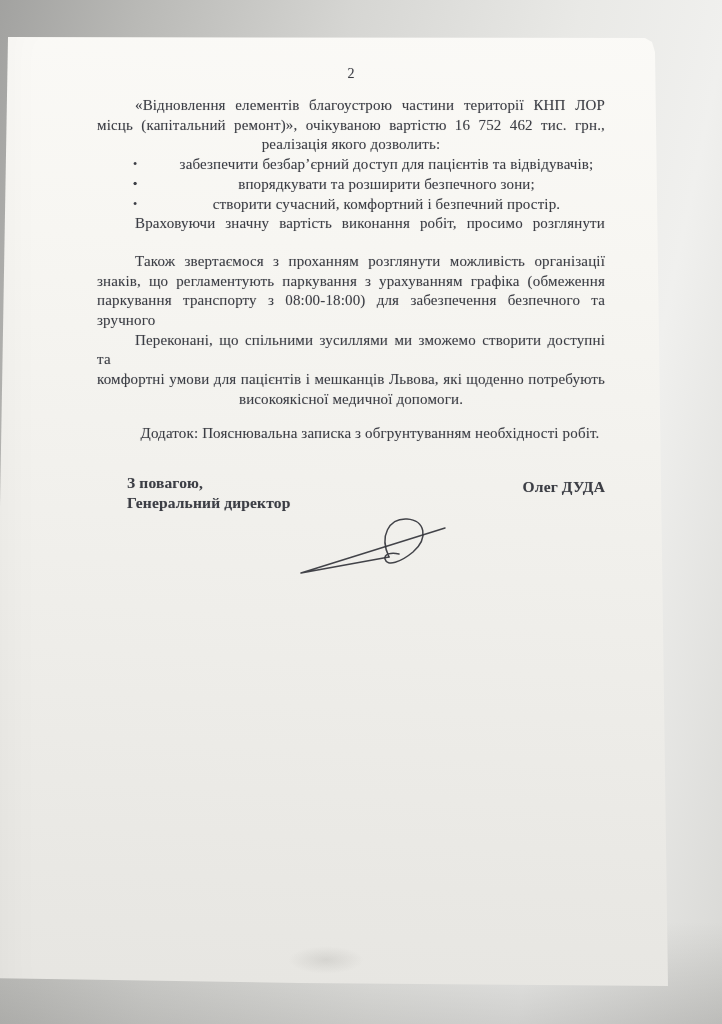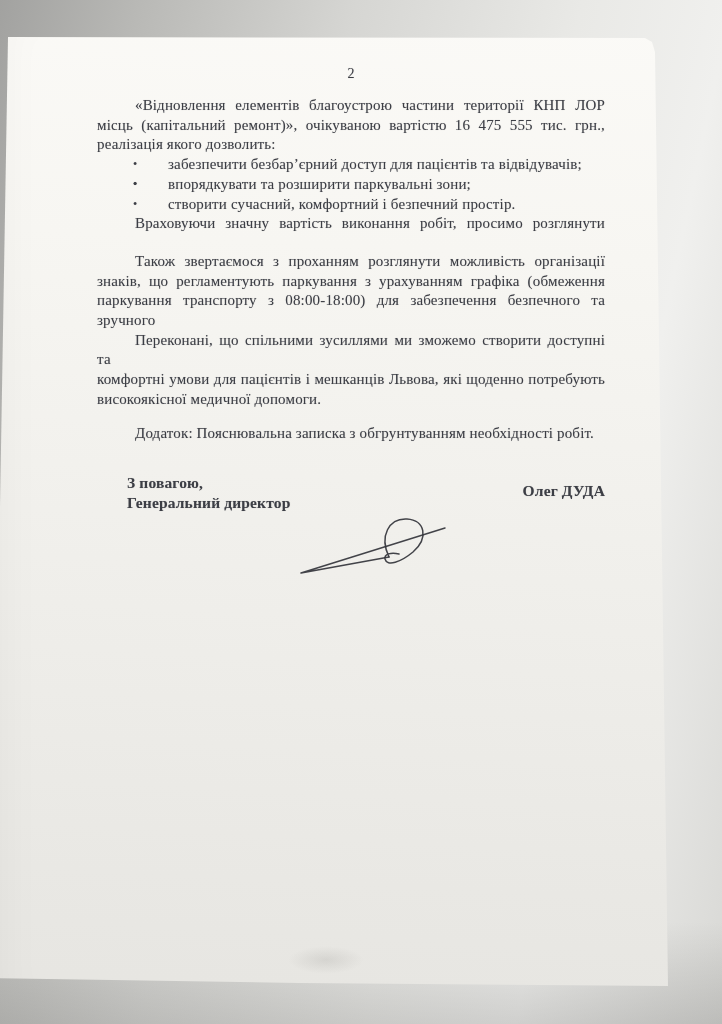--- a/index.html
+++ b/index.html
@@ -35,38 +35,38 @@
     color:var(--ink);
     font-size:15px;letter-spacing:.15px;
     filter:blur(.26px);
     text-shadow:0 0 1px rgba(56,58,64,.28);
   }
   .pagenum{
     text-align:center;line-height:20px;font-size:14px;margin-bottom:12px;
   }
   .line{
     line-height:19.7px;
-    text-align:left;
+    text-align:center;
   }
   .line.just{
     text-align:justify;
     text-align-last:justify;
   }
   .line.ind{ text-indent:38px; }
   .para{margin:0;}
   .bullet-line{
     position:relative;
     padding-left:71px;
   }
   .bullet-line .dot{
     position:absolute;left:36px;top:0;
     font-size:12px;line-height:19.7px;
   }
   .sig-row{
-    display:flex;justify-content:space-between;align-items:flex-end;
+    display:flex;justify-content:space-between;align-items:center;
     margin-top:30px;
   }
   .sig-left{margin-left:30px;font-weight:bold;}
   .sig-left .sline{line-height:20px;font-size:15.5px;}
   .sig-name{
     font-weight:bold;font-size:15.5px;line-height:20px;margin-bottom:12px;
   }
   .signature-svg{
     position:absolute;left:194px;top:512px;width:160px;height:70px;
     overflow:visible;
@@ -82,26 +82,26 @@
 <div class="photo">
   <div class="paper">
     <div class="smudge"></div>
 
     <div class="doc">
       <div class="pagenum">2</div>
 
       <div id="body-blocks">
           <div class="para">
             <div class="line just ind">«Відновлення елементів благоустрою частини території КНП ЛОР</div>
-            <div class="line just">місць (капітальний ремонт)», очікуваною вартістю 16 475 555 тис. грн.,</div>
+            <div class="line just">місць (капітальний ремонт)», очікуваною вартістю 16 752 462 тис. грн.,</div>
             <div class="line">реалізація якого дозволить:</div>
           </div>
           <div class="line bullet-line"><span class="dot">•</span><span>забезпечити безбар’єрний доступ для пацієнтів та відвідувачів;</span></div>
           <div class="line bullet-line"><span class="dot">•</span></div>
-          <div class="line bullet-line"><span class="dot">•</span><span>впорядкувати та розширити паркувальні зони;</span></div>
+          <div class="line bullet-line"><span class="dot">•</span><span>впорядкувати та розширити безпечного зони;</span></div>
           <div class="line bullet-line"><span class="dot">•</span><span>створити сучасний, комфортний і безпечний простір.</span></div>
           <div class="para">
             <div class="line just ind">Враховуючи значну вартість виконання робіт, просимо розглянути</div>
           </div>
           <div style="height: 18px;"></div>
           <div class="para">
             <div class="line just ind">Також звертаємося з проханням розглянути можливість організації</div>
             <div class="line just">знаків, що регламентують паркування з урахуванням графіка (обмеження</div>
             <div class="line just">паркування транспорту з 08:00-18:00) для забезпечення безпечного та зручного</div>
           </div>

